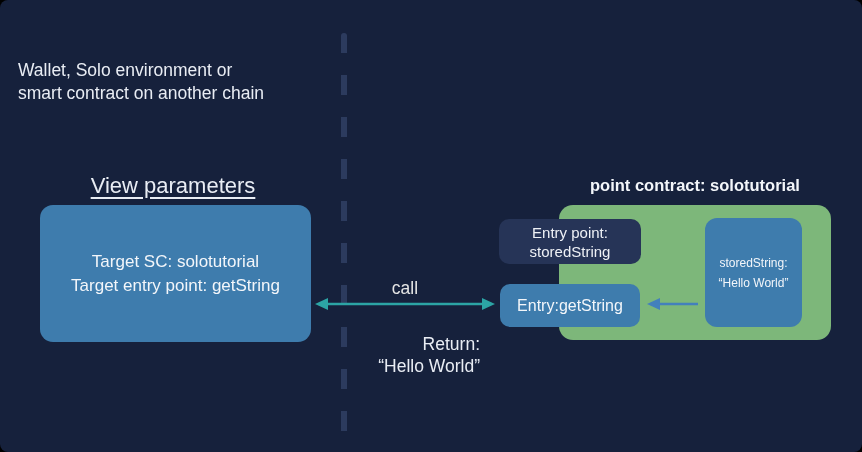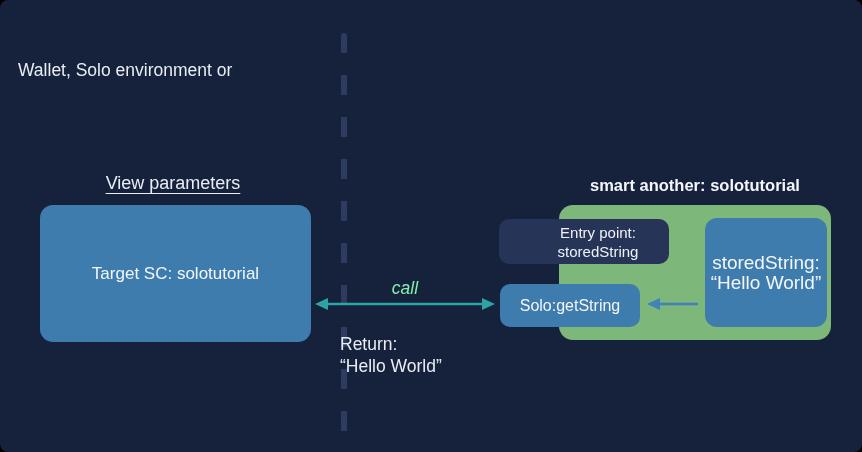--- a/index.html
+++ b/index.html
@@ -35,21 +35,21 @@
   .left-title {
     left: 18px; top: 59px; width: 310px;
     text-align: left;
     font-size: 17.5px; line-height: 23px;
     color: #E9EDF4;
   }
   .left-title span { display: block; }
   .view-params-heading {
     left: 18px; top: 173px; width: 310px;
     text-align: center;
-    font-size: 18px;
+    font-size: 22px;
     text-decoration: underline;
     text-underline-offset: 4px;
     color: #E9EDF4;
   }
   .left-card {
     left: 40px; top: 205px;
     width: 271px; height: 137px;
     background: #3E7CAD;
     border-radius: 13px;
     display: flex; flex-direction: column;
@@ -57,27 +57,26 @@
     text-align: center;
     font-size: 17px; line-height: 24px;
     color: #F3F6FA;
   }
 
   
   .call-label {
     left: 345px; top: 278px; width: 120px;
     text-align: center;
     font-size: 17.5px;
-    color: #86efac;
-    font-style: italic;
+    color: #e5e5e5;
   }
   .call-arrow { left: 314px; top: 295px; }
   .return-text {
     left: 340px; top: 333px; width: 140px;
-    text-align: left;
+    text-align: right;
     font-size: 17.5px; line-height: 22px;
     color: #E9EDF4;
   }
   .return-text span { display: block; }
 
   
   .right-title {
     left: 431px; top: 61px; width: 420px;
     text-align: center;
     font-size: 17.5px;
@@ -99,89 +98,90 @@
   .entry-box {
     left: 499px; top: 219px;
     width: 142px; height: 45px;
     background: #263457;
     border-radius: 10px;
     display: flex; flex-direction: column;
     align-items: center; justify-content: center;
     text-align: center;
     font-size: 15px; line-height: 19px;
     color: #EEF1F6;
-    padding-left: 28px;
   }
   .view-box {
     left: 500px; top: 284px;
     width: 140px; height: 43px;
     background: #3E7CAD;
     border-radius: 10px;
     display: flex;
     align-items: center; justify-content: center;
     font-size: 16px;
     color: #F3F6FA;
   }
   .stored-box {
     left: 705px; top: 218px;
-    width: 122px; height: 109px;
+    width: 97px; height: 109px;
     background: #3E7CAD;
     border-radius: 12px;
     display: flex; flex-direction: column;
     align-items: center; justify-content: center;
     text-align: center;
-    font-size: 19px; line-height: 20px;
+    font-size: 12px; line-height: 20px;
     color: #F3F6FA;
   }
   .stored-arrow { left: 645px; top: 296px; }
 
   .it { }
 </style>
 </head>
 <body>
 
 <div class="stage">
 
   <div class="abs divider"></div>
 
   <div class="abs left-title">
     <span>Wallet, Solo environment or</span>
+    <span>smart contract on another chain</span>
   </div>
 
   <div class="abs view-params-heading">View parameters</div>
 
   <div class="abs left-card">
     <div><span>Target SC: </span><span class="it">solotutorial</span></div>
+    <div><span>Target entry point: </span><span class="it">getString</span></div>
   </div>
 
   <div class="abs call-label">call</div>
 
   <svg class="abs call-arrow" width="182" height="18" viewBox="0 0 182 18">
     <line x1="10" y1="9" x2="172" y2="9" stroke="#2CA4A5" stroke-width="2.5"></line>
     <polygon points="1,9 14,3 14,15" fill="#2CA4A5"></polygon>
     <polygon points="181,9 168,3 168,15" fill="#2CA4A5"></polygon>
   </svg>
 
   <div class="abs return-text">
     <span>Return:</span>
     <span>“Hello World”</span>
   </div>
 
 
-  <div class="abs contract-label"><span>smart another: </span><span class="it">solotutorial</span></div>
+  <div class="abs contract-label"><span>point contract: </span><span class="it">solotutorial</span></div>
 
   <div class="abs green-box"></div>
 
   <div class="abs entry-box">
     <div>Entry point:</div>
     <div class="it">storedString</div>
   </div>
 
   <div class="abs view-box">
-    <span>Solo: </span>
+    <span>Entry: </span>
       <span class="it">getString</span>
   </div>
 
   <div class="abs stored-box">
     <div>storedString:</div>
     <div>“Hello World”</div>
   </div>
 
   <svg class="abs stored-arrow" width="56" height="16" viewBox="0 0 56 16">
     <line x1="12" y1="8" x2="53" y2="8" stroke="#4380BC" stroke-width="2.5"></line>

